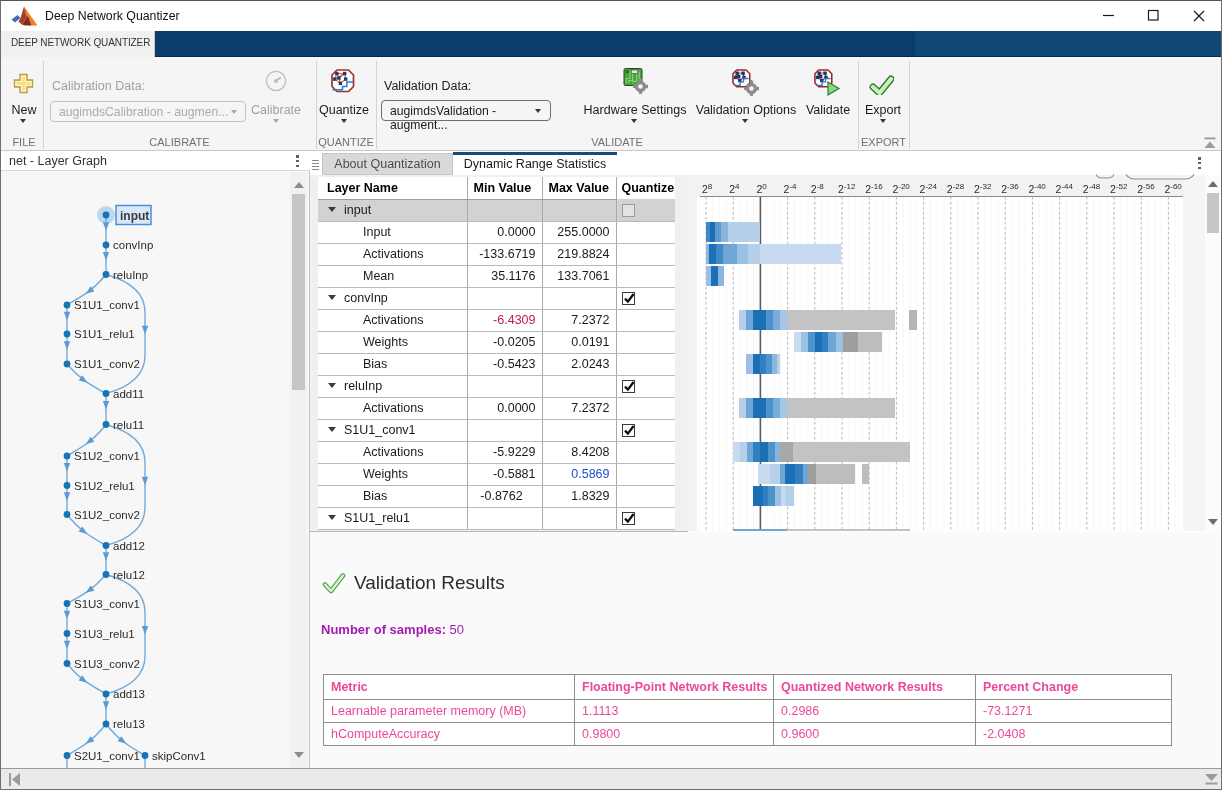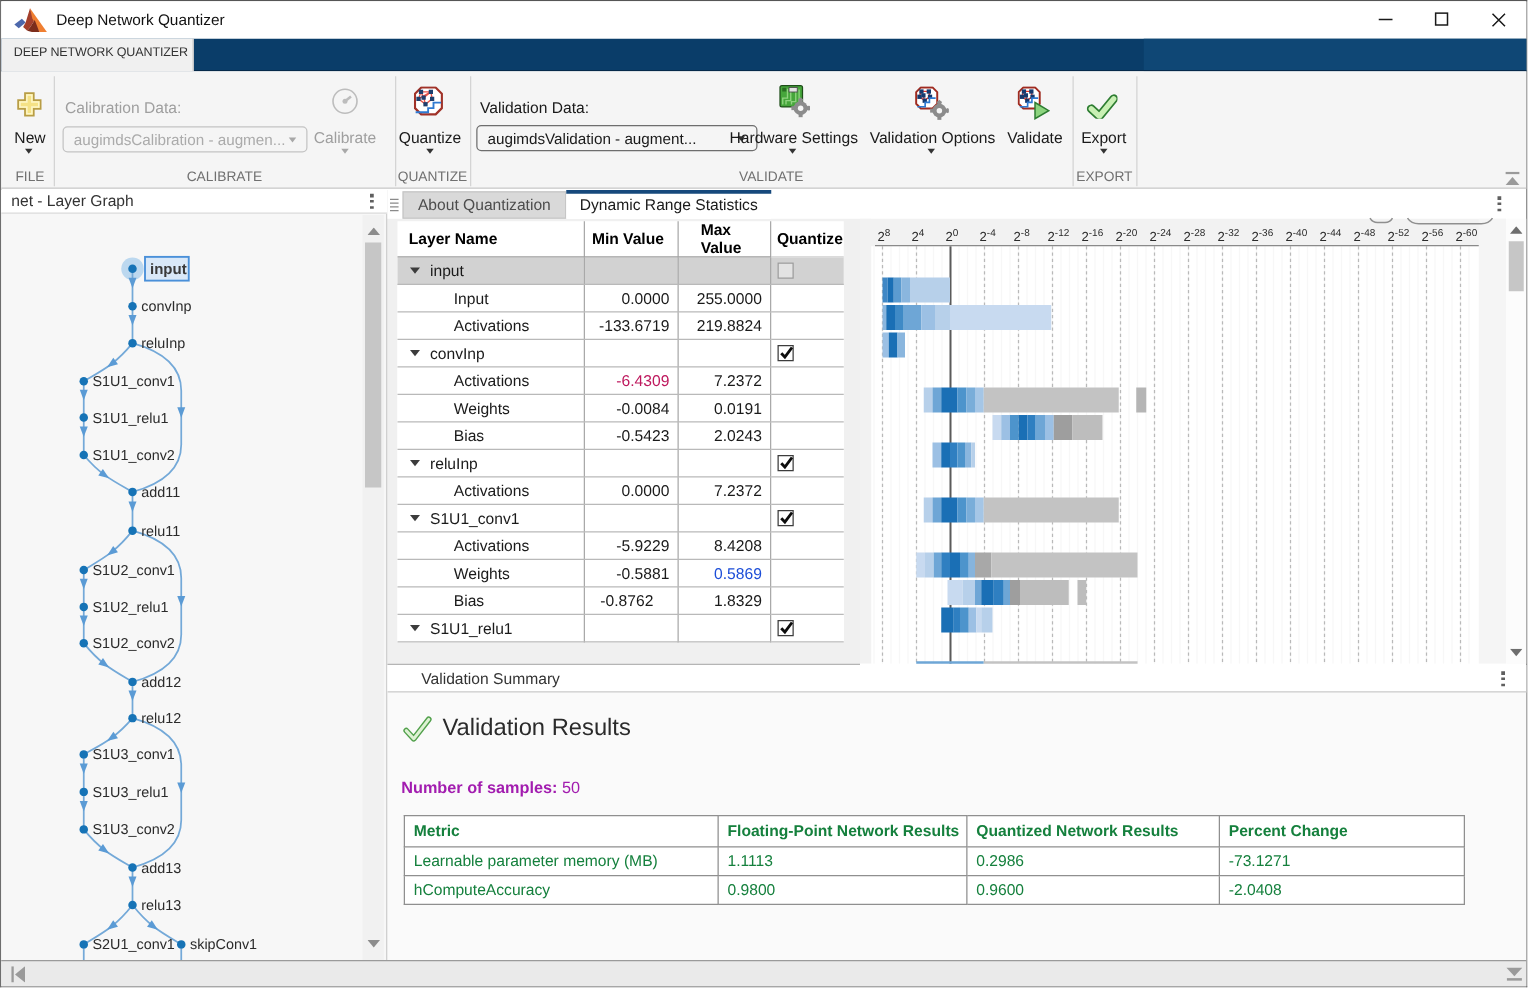--- a/index.html
+++ b/index.html
@@ -84,21 +84,21 @@
         <rect x="7.7" y="12.7" width="3.4" height="3.4"></rect>
   </g>
   <path d="M1.5,20.8 H11.5 V17.5 H15.8 V13.1 H21.9" fill="none" stroke="#2f7ad1" stroke-width="1.5"></path>
  </svg>
  <div class="toollbl" style="left:313px;width:60px">Quantize</div>
  <div class="caret" style="left:340px;top:62px"></div>
  <div class="seclbl" style="left:315px;width:60px">QUANTIZE</div>
  <div class="sep" style="left:375px"></div>
 
  <div class="abs" style="left:383px;top:22px;font-size:12.5px;color:#1a1a1a">Validation Data:</div>
- <div class="abs" style="left:380px;top:43px;width:225px;height:21px;border:1px solid #6e6e6e;border-radius:4px;background:#f5f5f5">
+ <div class="abs" style="left:380px;top:43px;width:170px;height:21px;border:1px solid #6e6e6e;border-radius:4px;background:#f5f5f5">
    <div class="abs" style="left:8px;top:2.5px;font-size:12.2px;color:#1a1a1a">augimdsValidation - augment...</div>
    <div class="caret" style="right:9px;top:8px"></div>
  </div>
  <svg class="abs" style="left:620px;top:10px" width="27" height="27" viewBox="0 0 27 27">
   <rect x="3" y="1.5" width="18" height="17" rx="1.5" fill="#46a63b" stroke="#1e4d19" stroke-width="1"></rect>
   <g stroke="#8fd37f" stroke-width="1.1" fill="none">
    <path d="M5.2,16.5 v-5 h3.8 v-7.5"></path>
         <path d="M7.8,16.5 v-3 h3.8 v-9.5"></path>
         <path d="M12.2,16.5 v-2.2 h3.4 v-10.3"></path>
         <path d="M18.3,4.5 v12"></path>
@@ -324,21 +324,21 @@
   <colgroup>
         <col style="width:149px">
         <col style="width:75px">
         <col style="width:74px">
         <col style="width:59px">
       </colgroup>
   <tbody>
         <tr style="height:22px">
           <td style="padding-left:9px;font-weight:bold;font-size:12.5px;border-right:1px solid #a9a9a9;border-bottom:1px solid #9e9e9e">Layer Name</td>
           <td style="padding-left:6px;font-weight:bold;font-size:12.5px;border-right:1px solid #a9a9a9;border-bottom:1px solid #9e9e9e">Min Value</td>
-          <td style="padding-left:18px;font-weight:bold;font-size:12.5px;border-right:1px solid #a9a9a9;border-bottom:1px solid #9e9e9e">Max Value</td>
+          <td style="padding-left:6px;font-weight:bold;font-size:12.5px;border-right:1px solid #a9a9a9;border-bottom:1px solid #9e9e9e">Max Value</td>
           <td style="padding-left:5px;font-weight:bold;font-size:12.5px;border-bottom:1px solid #d0d0d0">Quantize</td>
         </tr>
   <tr style="background:#d2d2d2">
           <td style="padding-left:10px;border-right:1px solid #a9a9a9;border-bottom:1px solid #b9b9b9;font-size:12.5px;color:#1a1a1a"><span style="display:inline-block;width:0;height:0;border-left:4.4px solid transparent;border-right:4.4px solid transparent;border-top:5.2px solid #3c3c3c;margin-right:8px;vertical-align:2px"></span>input</td>
           <td style="text-align:right;padding-right:6px;border-right:1px solid #a9a9a9;border-bottom:1px solid #b9b9b9;font-size:12.5px;color:#1a1a1a"></td>
           <td style="text-align:right;padding-right:6px;border-right:1px solid #a9a9a9;border-bottom:1px solid #b9b9b9;font-size:12.5px;color:#1a1a1a"></td>
           <td style="border-bottom:1px solid #b9b9b9"><span style="display:inline-block;width:13px;height:13px;border:1px solid #9a9a9a;background:#e3e3e3;margin-left:5px;vertical-align:-2px"></span></td>
         </tr>
         <tr style="background:#fff">
           <td style="padding-left:45px;border-right:1px solid #a9a9a9;border-bottom:1px solid #b9b9b9;font-size:12.5px;color:#1a1a1a">Input</td>
@@ -346,36 +346,42 @@
           <td style="text-align:right;padding-right:6px;border-right:1px solid #a9a9a9;border-bottom:1px solid #b9b9b9;font-size:12.5px;color:#1a1a1a">255.0000</td>
           <td style="border-bottom:1px solid #b9b9b9"></td>
         </tr>
         <tr style="background:#fff">
           <td style="padding-left:45px;border-right:1px solid #a9a9a9;border-bottom:1px solid #b9b9b9;font-size:12.5px;color:#1a1a1a">Activations</td>
           <td style="text-align:right;padding-right:6px;border-right:1px solid #a9a9a9;border-bottom:1px solid #b9b9b9;font-size:12.5px;color:#1a1a1a">-133.6719</td>
           <td style="text-align:right;padding-right:6px;border-right:1px solid #a9a9a9;border-bottom:1px solid #b9b9b9;font-size:12.5px;color:#1a1a1a">219.8824</td>
           <td style="border-bottom:1px solid #b9b9b9"></td>
         </tr>
         <tr style="background:#fff">
+          <td style="padding-left:45px;border-right:1px solid #a9a9a9;border-bottom:1px solid #b9b9b9;font-size:12.5px;color:#1a1a1a">Mean</td>
+          <td style="text-align:right;padding-right:6px;border-right:1px solid #a9a9a9;border-bottom:1px solid #b9b9b9;font-size:12.5px;color:#1a1a1a">35.1176</td>
+          <td style="text-align:right;padding-right:6px;border-right:1px solid #a9a9a9;border-bottom:1px solid #b9b9b9;font-size:12.5px;color:#1a1a1a">133.7061</td>
+          <td style="border-bottom:1px solid #b9b9b9"></td>
+        </tr>
+        <tr style="background:#fff">
           <td style="padding-left:10px;border-right:1px solid #a9a9a9;border-bottom:1px solid #b9b9b9;font-size:12.5px;color:#1a1a1a"><span style="display:inline-block;width:0;height:0;border-left:4.4px solid transparent;border-right:4.4px solid transparent;border-top:5.2px solid #3c3c3c;margin-right:8px;vertical-align:2px"></span>convInp</td>
           <td style="text-align:right;padding-right:6px;border-right:1px solid #a9a9a9;border-bottom:1px solid #b9b9b9;font-size:12.5px;color:#1a1a1a"></td>
           <td style="text-align:right;padding-right:6px;border-right:1px solid #a9a9a9;border-bottom:1px solid #b9b9b9;font-size:12.5px;color:#1a1a1a"></td>
           <td style="border-bottom:1px solid #b9b9b9"><span style="display:inline-block;width:13px;height:13px;border:1.5px solid #3d3d3d;background:#fff;position:relative;margin-left:5px;vertical-align:-2px"><svg width="15" height="15" style="position:absolute;left:-1px;top:-3px;overflow:visible">
                 <path d="M3,8.6 L5.9,11.6 L11.6,4" stroke="#0d0d0d" stroke-width="2.3" fill="none"></path>
               </svg></span></td>
         </tr>
         <tr style="background:#fff">
           <td style="padding-left:45px;border-right:1px solid #a9a9a9;border-bottom:1px solid #b9b9b9;font-size:12.5px;color:#1a1a1a">Activations</td>
           <td style="text-align:right;padding-right:6px;border-right:1px solid #a9a9a9;border-bottom:1px solid #b9b9b9;font-size:12.5px;color:#be185d">-6.4309</td>
           <td style="text-align:right;padding-right:6px;border-right:1px solid #a9a9a9;border-bottom:1px solid #b9b9b9;font-size:12.5px;color:#1a1a1a">7.2372</td>
           <td style="border-bottom:1px solid #b9b9b9"></td>
         </tr>
         <tr style="background:#fff">
           <td style="padding-left:45px;border-right:1px solid #a9a9a9;border-bottom:1px solid #b9b9b9;font-size:12.5px;color:#1a1a1a">Weights</td>
-          <td style="text-align:right;padding-right:6px;border-right:1px solid #a9a9a9;border-bottom:1px solid #b9b9b9;font-size:12.5px;color:#1a1a1a">-0.0084</td>
+          <td style="text-align:right;padding-right:6px;border-right:1px solid #a9a9a9;border-bottom:1px solid #b9b9b9;font-size:12.5px;color:#1a1a1a">-0.0205</td>
           <td style="text-align:right;padding-right:6px;border-right:1px solid #a9a9a9;border-bottom:1px solid #b9b9b9;font-size:12.5px;color:#1a1a1a">0.0191</td>
           <td style="border-bottom:1px solid #b9b9b9"></td>
         </tr>
         <tr style="background:#fff">
           <td style="padding-left:45px;border-right:1px solid #a9a9a9;border-bottom:1px solid #b9b9b9;font-size:12.5px;color:#1a1a1a">Bias</td>
           <td style="text-align:right;padding-right:6px;border-right:1px solid #a9a9a9;border-bottom:1px solid #b9b9b9;font-size:12.5px;color:#1a1a1a">-0.5423</td>
           <td style="text-align:right;padding-right:6px;border-right:1px solid #a9a9a9;border-bottom:1px solid #b9b9b9;font-size:12.5px;color:#1a1a1a">2.0243</td>
           <td style="border-bottom:1px solid #b9b9b9"></td>
         </tr>
         <tr style="background:#fff">
@@ -625,36 +631,28 @@
 <div class="abs" style="left:1205px;top:175px;width:16px;height:356px;background:#fcfcfc">
   <svg class="abs" style="left:3px;top:6px" width="10" height="8">
       <polygon points="5,0 10,6 0,6" fill="#6e6e6e"></polygon>
     </svg>
   <div class="abs" style="left:2px;top:18px;width:12px;height:40px;background:#c6c6c6"></div>
   <svg class="abs" style="left:3px;top:344px" width="10" height="8">
       <polygon points="5,6 10,0 0,0" fill="#6e6e6e"></polygon>
     </svg>
 </div>
 <div class="abs" style="left:310px;top:532px;width:911px;height:236px;background:#fafafa">
- <div class="abs" style="left:0;top:0;width:911px;height:22px;background:#fff;border-bottom:1px solid #c9c9c9">
-   <div class="abs" style="left:27px;top:4px;font-size:12.5px;color:#333">Validation Summary</div>
-   <div class="vd3" style="left:891px;top:5px">
-        <i></i>
-        <i></i>
-        <i></i>
-      </div>
- </div>
  <svg class="abs" style="left:12px;top:40px" width="24" height="22" viewBox="0 0 24 22">
   <path d="M3,12.5 l6,6.5 L21,3.5" fill="none" stroke="#51a04b" stroke-width="4.6" stroke-linecap="round" stroke-linejoin="round"></path>
   <path d="M3,12.5 l6,6.5 L21,3.5" fill="none" stroke="#ddf1d3" stroke-width="2.4" stroke-linecap="round" stroke-linejoin="round"></path>
  </svg>
  <div class="abs" style="left:44px;top:40px;font-size:19px;color:#2b2b2b">Validation Results</div>
  <div class="abs" style="left:11px;top:90px;font-size:13px;color:#a21caf"><b>Number of samples:</b> 50</div>
 
-<table style="position:absolute;left:13px;top:120px;border-collapse:collapse;table-layout:fixed;background:#fff;font-size:12.5px;color:#15803d">
+<table style="position:absolute;left:13px;top:142px;border-collapse:collapse;table-layout:fixed;background:#fff;font-size:12.5px;color:#ec4899">
 <colgroup>
         <col style="width:251px">
         <col style="width:199px">
         <col style="width:202px">
         <col style="width:196px">
       </colgroup>
 <tbody>
         <tr style="height:25px">
           <td style="border:1px solid #8f8f8f;padding-left:7px;font-weight:bold">Metric</td>
           <td style="border:1px solid #8f8f8f;padding-left:7px;font-weight:bold">Floating-Point Network Results</td>

